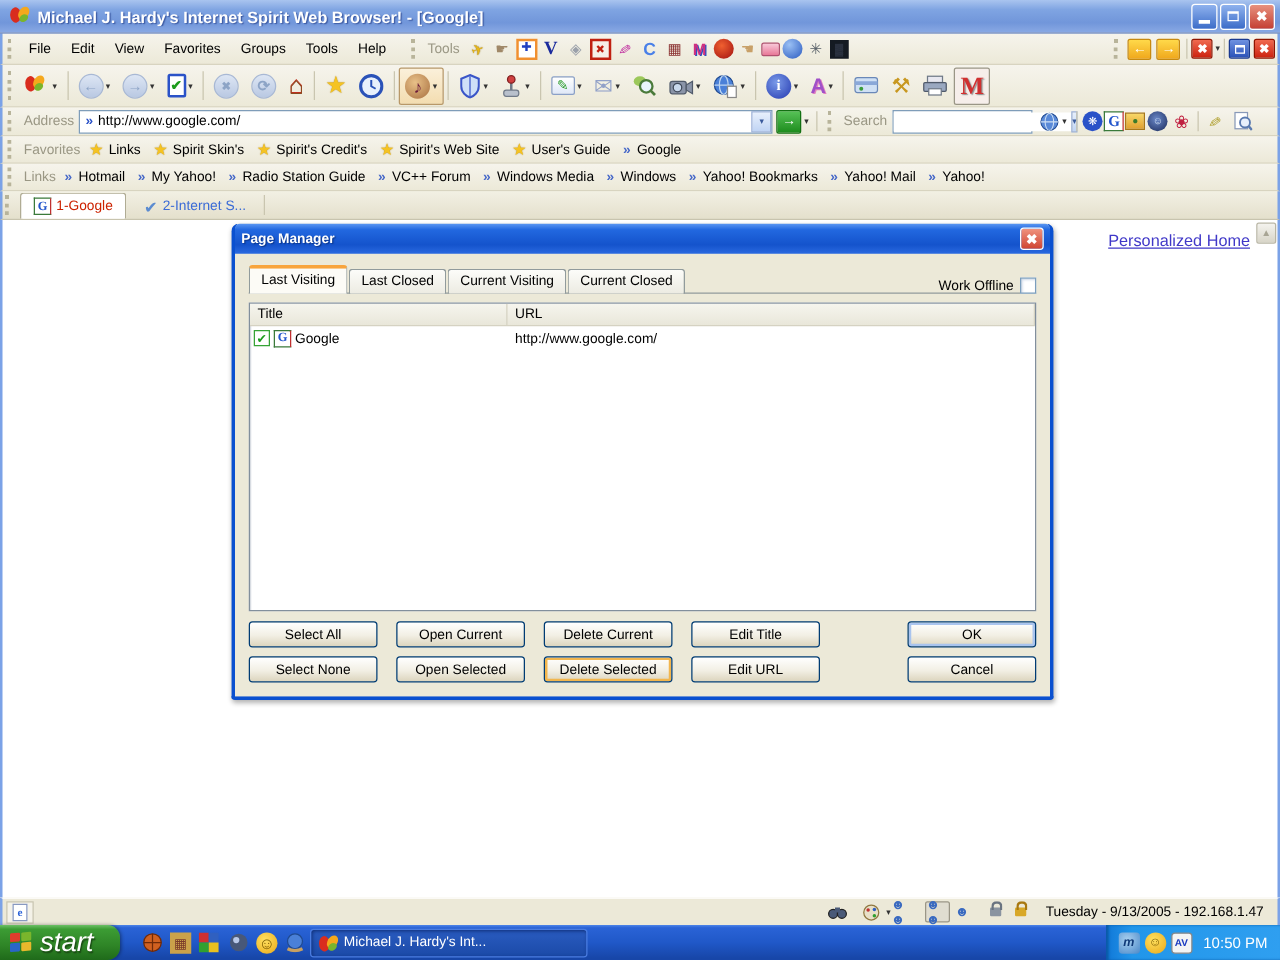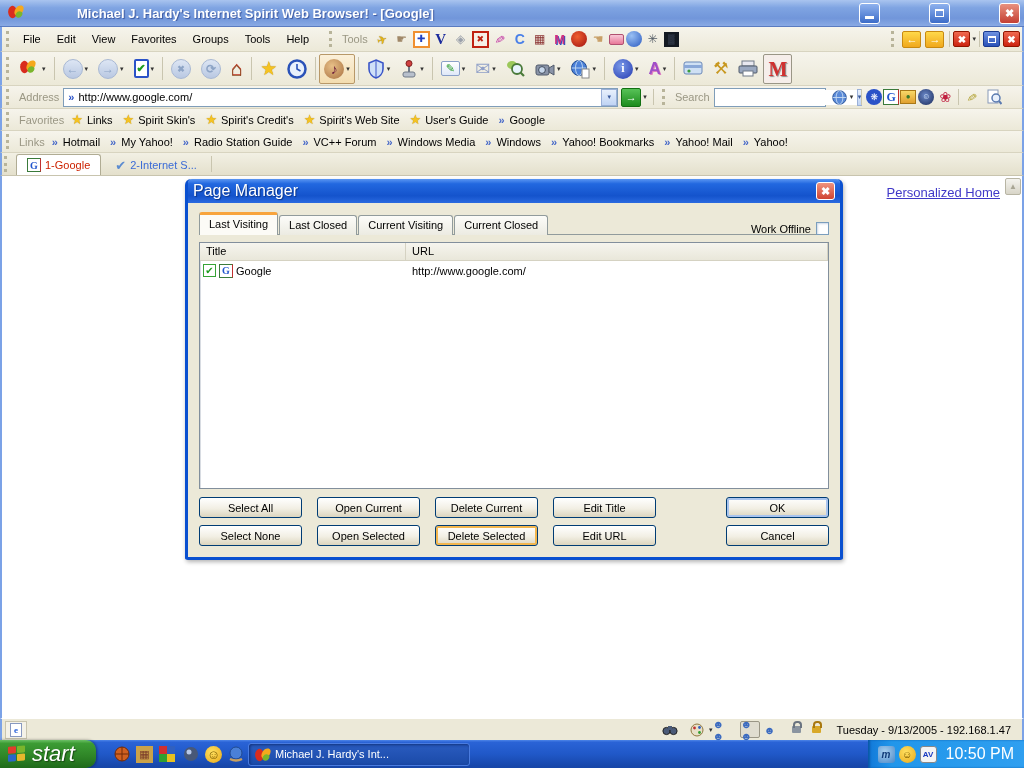--- a/index.html
+++ b/index.html
@@ -3,21 +3,21 @@
 <meta charset="utf-8">
 <style>
   * { margin:0; padding:0; box-sizing:border-box; }
   html,body { width:1024px; height:768px; }
   body { font-family:"Liberation Sans", sans-serif; font-size:11px; color:#000; background:#fff; }
   .screen { position:relative; width:1024px; height:768px; overflow:hidden; background:#ece9d8; }
 
   
   .titlebar { height:27px; display:flex; align-items:center; padding:0 4px;
     background:linear-gradient(180deg,#a9c4ef 0%, #7fa4e2 30%, #7196da 70%, #89a9e4 100%);
-    border-bottom:1px solid #5a7bc0;gap:47px; }
+    border-bottom:1px solid #5a7bc0; }
   .titlebar .appicon { width:18px; height:18px; margin:0 4px; }
   .titlebar .title { color:#fff; font-weight:bold; font-size:13px; text-shadow:1px 1px 1px #3a57a0; flex:1;
     white-space:nowrap; overflow:hidden; }
   .winbtn { width:21px; height:21px; margin-left:2px; border-radius:3px; border:1px solid #fff;
     background:linear-gradient(180deg,#8fb2ee,#3c6cc8); color:#fff; display:flex; align-items:center;
     justify-content:center; font-size:11px; font-weight:bold; }
   .winbtn.close { background:linear-gradient(180deg,#e8917e,#c43f33); }
   .winbtn .bar { width:9px; height:3px; background:#fff; margin-top:8px; }
   .winbtn .rest { width:9px; height:8px; border:1px solid #fff; border-top:2px solid #fff; }
 
@@ -84,21 +84,21 @@
   .homelink { position:absolute; top:9px; right:22px; color:#4038c8; text-decoration:underline; font-size:13px; }
   .scrollup { position:absolute; top:2px; right:1px; width:16px; height:17px; background:linear-gradient(180deg,#f4f3ee,#d8d5c8);
     border:1px solid #b8b5a4; border-radius:2px; color:#a8a594; font-size:8px; display:flex; align-items:center; justify-content:center; }
 
   
   .dialog { position:absolute; left:183px; top:3px; width:658px; height:381px;
     border:3px solid #0a50d0; border-top:none; border-radius:6px 6px 3px 3px; background:#ece9d8;
     box-shadow:1px 2px 4px rgba(0,0,0,.3); }
   .dtitle { height:24px; border-radius:4px 4px 0 0; display:flex; align-items:center; padding:0 5px;
     background:linear-gradient(180deg,#5a96f2 0%,#2268e0 20%,#1453cc 70%,#2a6ae0 100%); }
-  .dtitle .txt { color:#fff; font-weight:normal; font-size:16px; text-shadow:1px 1px 1px #0a3488; flex:1; }
+  .dtitle .txt { color:#fff; font-weight:bold; font-size:11px; text-shadow:1px 1px 1px #0a3488; flex:1; }
   .dclose { width:19px; height:18px; border-radius:3px; border:1px solid #fff;
     background:linear-gradient(180deg,#f0937e,#cf4432); color:#fff; font-weight:bold; font-size:11px;
     display:flex; align-items:center; justify-content:center; }
   .dbody { padding:9px 11px 0 11px; position:relative; }
   .dtabs { display:flex; align-items:flex-end; }
   .dtab { height:20px; padding:3px 9px; border:1px solid #919b9c; border-bottom:none; border-radius:3px 3px 0 0;
     background:linear-gradient(180deg,#fcfcf9,#ecebe2); margin-right:1px; }
   .dtab.active { height:23px; background:#fcfbf6; border-top:3px solid #f8a43c; position:relative; z-index:2; font-size:11px; }
   .workoff { margin-left:auto; display:flex; align-items:center; }
   .workoff .lbl { margin-right:5px; }
@@ -148,21 +148,21 @@
   .flag i { border-radius:1px; }
   .ql { display:flex; align-items:center; margin-left:14px; }
   .qlicon { width:20px; height:20px; margin:0 2px; display:flex; align-items:center; justify-content:center; font-size:13px; }
   .taskbtn { width:222px; height:23px; display:flex; align-items:center; padding:0 6px;
     background:linear-gradient(180deg,#2a5cc0,#1b4aa8); border:1px solid #4a7ce0; border-radius:3px;
     box-shadow:inset 1px 1px 3px #10307a; color:#fff; }
   .taskbtn .txt { margin-left:6px; white-space:nowrap; overflow:hidden; }
   .tray { margin-left:auto; height:28px; display:flex; align-items:center; padding:0 10px 0 8px;
     background:linear-gradient(90deg,#1178d8, #2196ea 15%, #2f9ff0); box-shadow:inset 2px 0 2px #0a5aa8; }
   .trayicon { width:17px; height:17px; margin:0 2px; border-radius:3px; display:flex; align-items:center; justify-content:center; font-size:10px; }
-  .traytime { color:#fff; margin-left:7px; font-size:16px; }
+  .traytime { color:#fff; margin-left:7px; font-size:12px; }
 
   .appbfly { position:relative; width:16px; height:16px; }
   .appbfly i { position:absolute; border-radius:60% 40% 60% 40%; }
   .appbfly .w1 { left:0; top:2px; width:9px; height:12px; background:#d92c1e; transform:rotate(-18deg); }
   .appbfly .w2 { left:7px; top:1px; width:8px; height:11px; background:#f5a81c; transform:rotate(20deg); }
   .appbfly .w3 { left:8px; top:7px; width:6px; height:7px; background:#7ab52c; transform:rotate(30deg); }
 </style>
 </head>
 <body>
 

